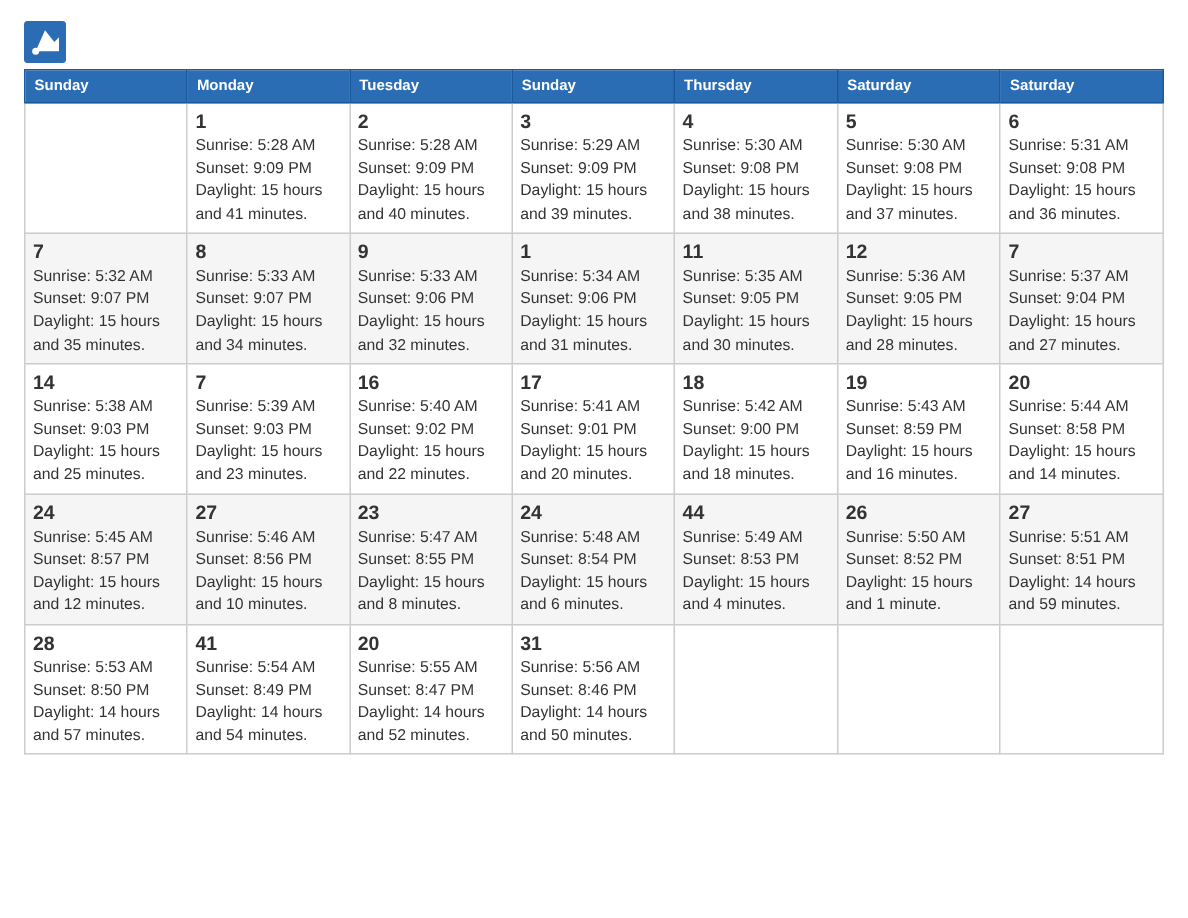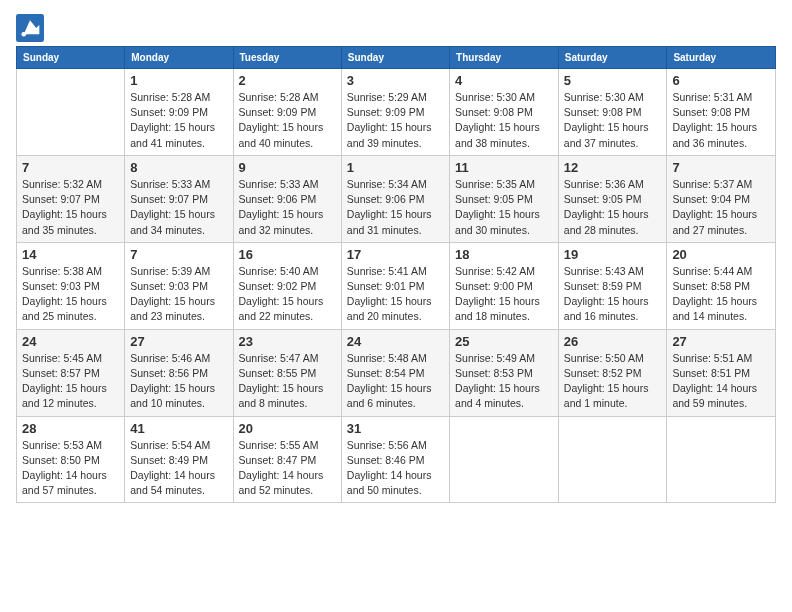--- a/index.html
+++ b/index.html
@@ -237,21 +237,21 @@
           </td>
           <td>
             <span class="day-number">23</span>
             <div class="day-info">Sunrise: 5:47 AM<br>Sunset: 8:55 PM<br>Daylight: 15 hours<br>and 8 minutes.</div>
           </td>
           <td>
             <span class="day-number">24</span>
             <div class="day-info">Sunrise: 5:48 AM<br>Sunset: 8:54 PM<br>Daylight: 15 hours<br>and 6 minutes.</div>
           </td>
           <td>
-            <span class="day-number">25</span>
+            <span class="day-number">44</span>
             <div class="day-info">Sunrise: 5:49 AM<br>Sunset: 8:53 PM<br>Daylight: 15 hours<br>and 4 minutes.</div>
           </td>
           <td>
             <span class="day-number">26</span>
             <div class="day-info">Sunrise: 5:50 AM<br>Sunset: 8:52 PM<br>Daylight: 15 hours<br>and 1 minute.</div>
           </td>
           <td>
             <span class="day-number">27</span>
             <div class="day-info">Sunrise: 5:51 AM<br>Sunset: 8:51 PM<br>Daylight: 14 hours<br>and 59 minutes.</div>
           </td>

